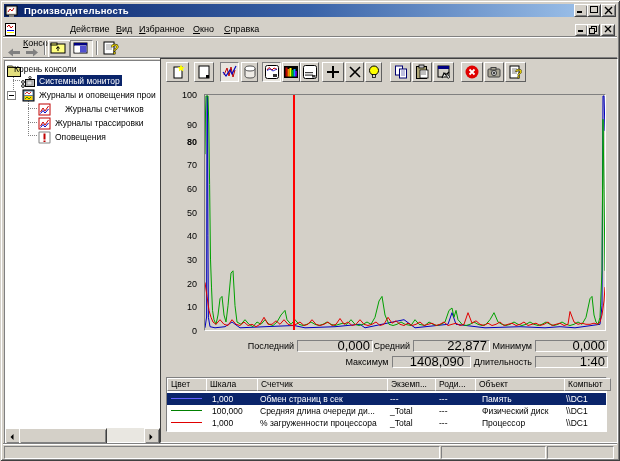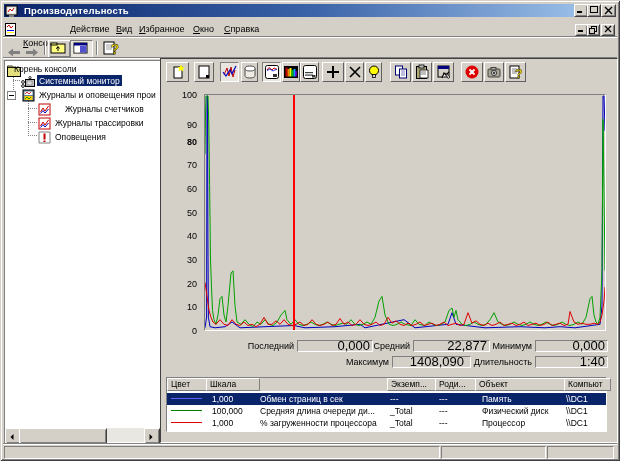--- a/index.html
+++ b/index.html
@@ -335,29 +335,30 @@
       <rect x="88" y="0" width="2" height="235" fill="#ff0000"></rect>
     </svg>
   </div>
 
   <div class="abs tx" style="left:69px;top:282px;width:64px;text-align:right;">Последний</div>
   <div class="abs field" style="left:136px;top:281px;width:72px;height:10px;padding-right:2px;line-height:10px;">0,000</div>
   <div class="abs tx" style="left:210px;top:282px;width:39px;text-align:right;">Средний</div>
   <div class="abs field" style="left:252px;top:281px;width:73px;height:10px;padding-right:2px;line-height:10px;">22,877</div>
   <div class="abs tx" style="left:330px;top:282px;width:41px;text-align:right;">Минимум</div>
   <div class="abs field" style="left:374px;top:281px;width:69px;height:10px;padding-right:2px;line-height:10px;">0,000</div>
-  <div class="abs tx" style="left:184px;top:298px;width:44px;text-align:right;">Максимум</div>
+  <div class="abs tx" style="left:184px;top:298px;width:44px;text-align:center;">Максимум</div>
   <div class="abs field" style="left:231px;top:297px;width:71px;height:10px;padding-right:6px;line-height:10px;">1408,090</div>
   <div class="abs tx" style="left:308px;top:298px;width:63px;text-align:right;">Длительность</div>
   <div class="abs field" style="left:374px;top:297px;width:69px;height:10px;padding-right:2px;line-height:10px;">1:40</div>
 
   <div class="abs" style="left:5px;top:318px;width:439px;height:53px;background:#fff;border:1px solid;border-color:#808080 #fff #fff #808080;">
     <div class="abs" style="left:0;top:0;width:439px;height:13px;background:#d4d0c8;">
       <div class="hcell" style="left:0px;width:37px;">Цвет</div>
       <div class="hcell" style="left:39px;width:49px;">Шкала</div>
+      <div class="hcell" style="left:90px;width:128px;">Счетчик</div>
       <div class="hcell" style="left:220px;width:46px;">Экземп...</div>
       <div class="hcell" style="left:268px;width:38px;">Роди...</div>
       <div class="hcell" style="left:308px;width:87px;">Объект</div>
       <div class="hcell" style="left:397px;width:42px;">Компьют</div>
     </div>
     <div class="abs" style="left:0px;top:15px;width:439px;height:12px;background:#0A246A;color:#fff;">
       <div class="abs" style="left:4px;top:5px;width:31px;height:1px;background:#6060ff;"></div>
       <div class="lcell" style="left:45px;">1,000</div>
       <div class="lcell" style="left:93px;">Обмен страниц в сек</div>
       <div class="lcell" style="left:223px;">---</div>

